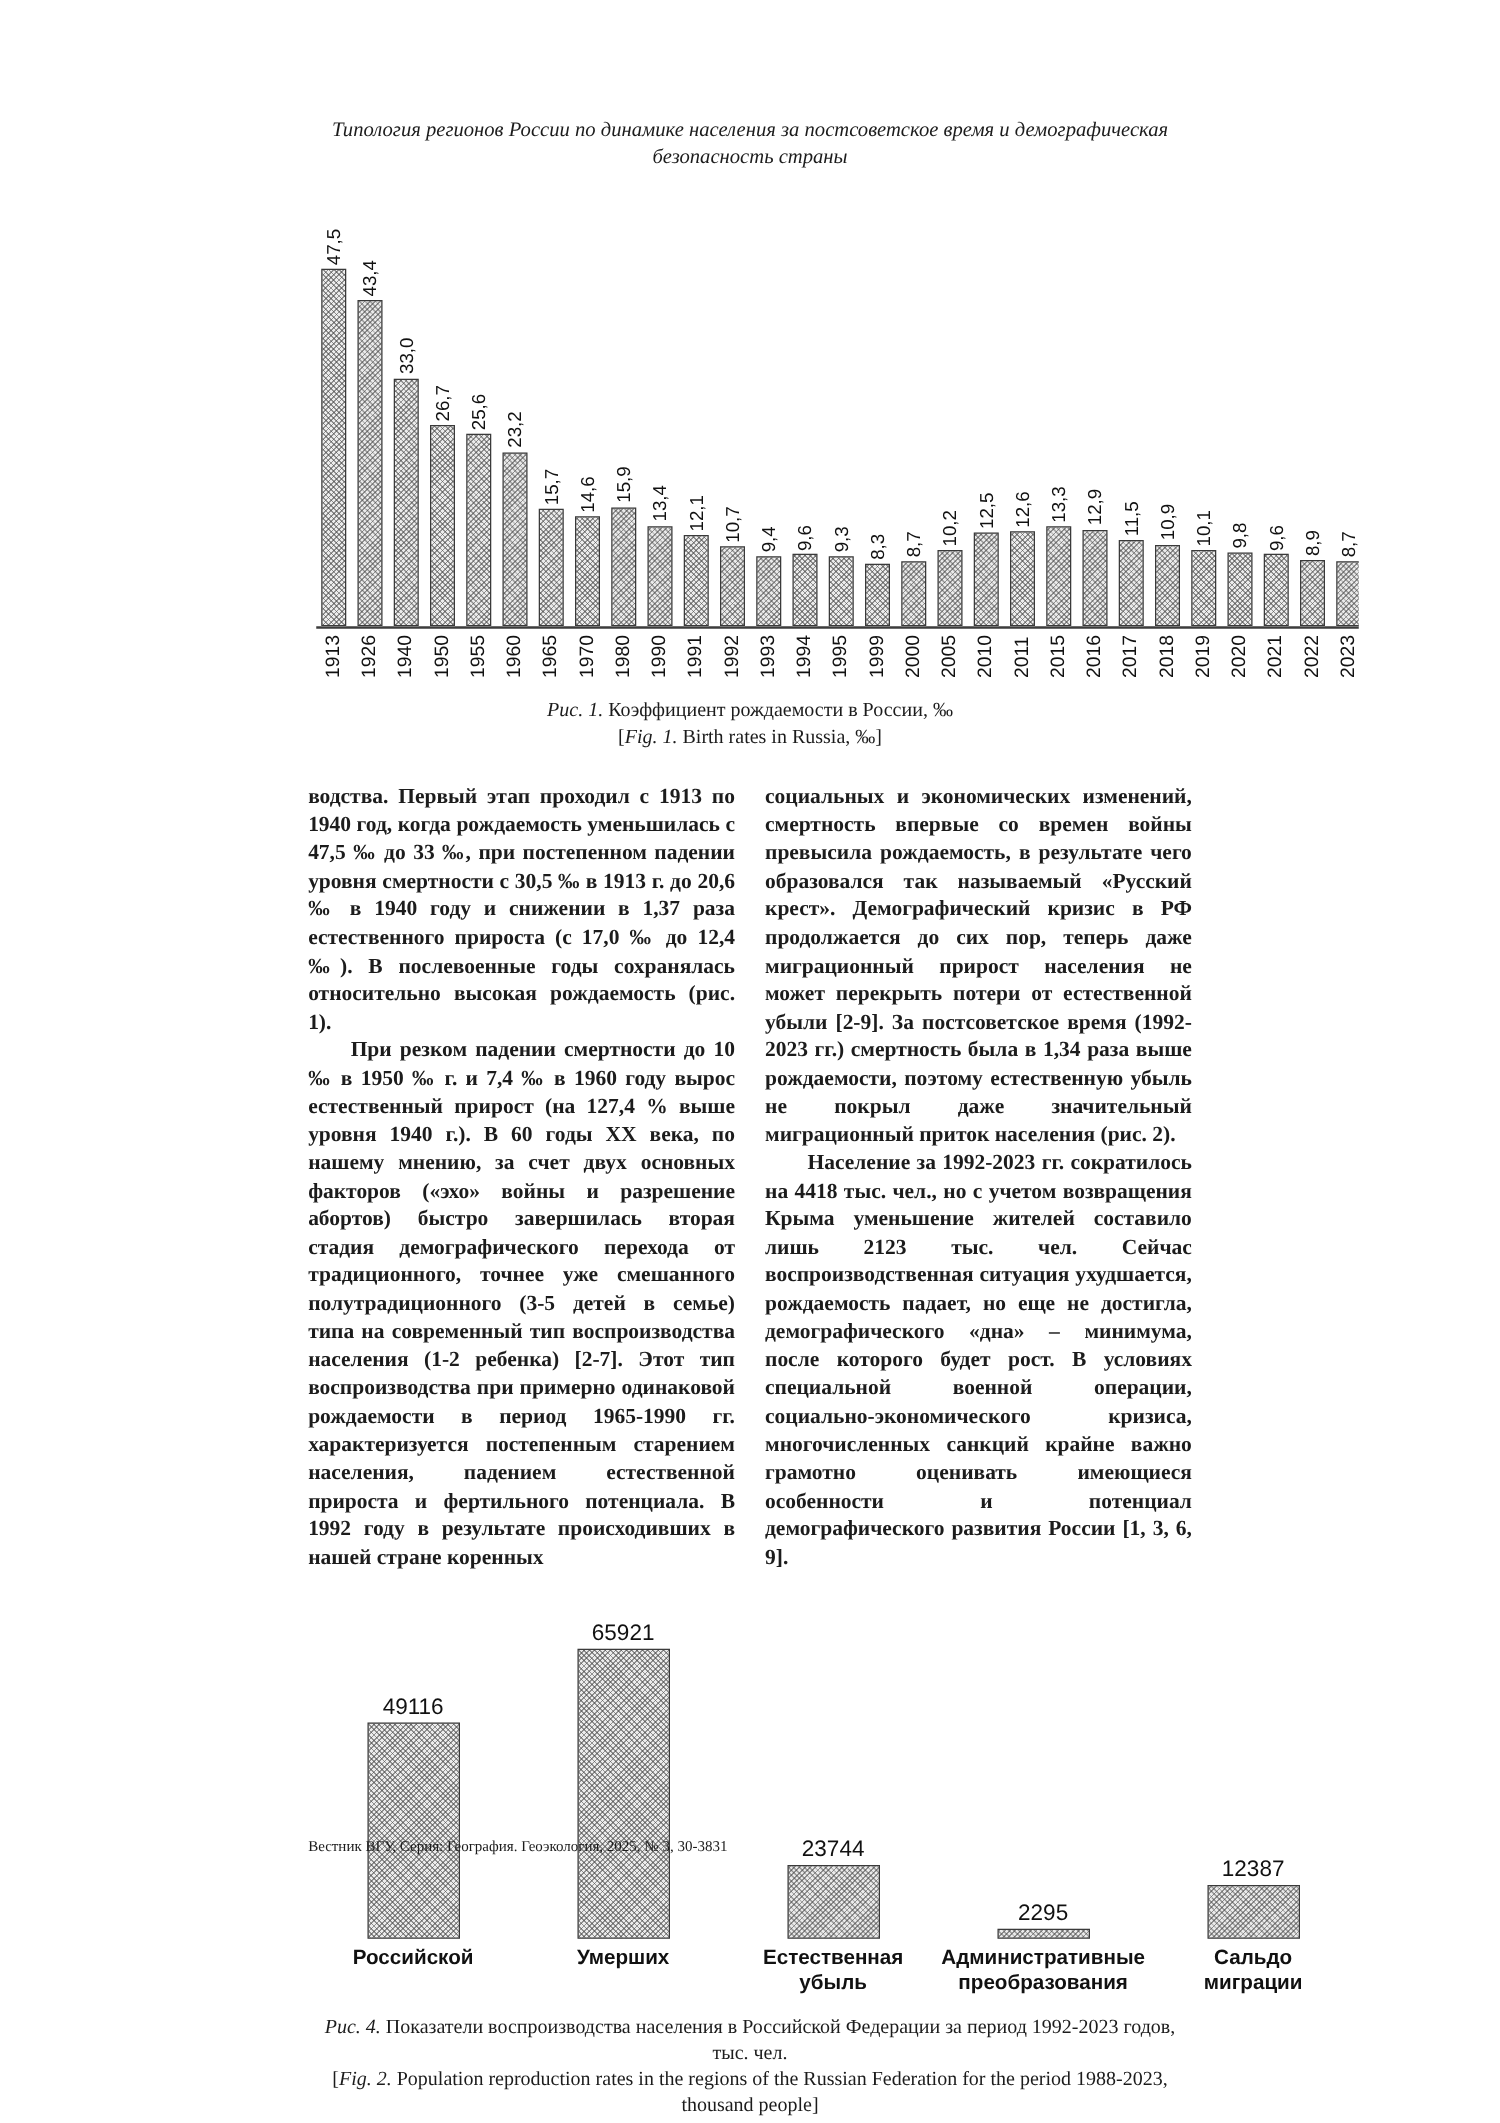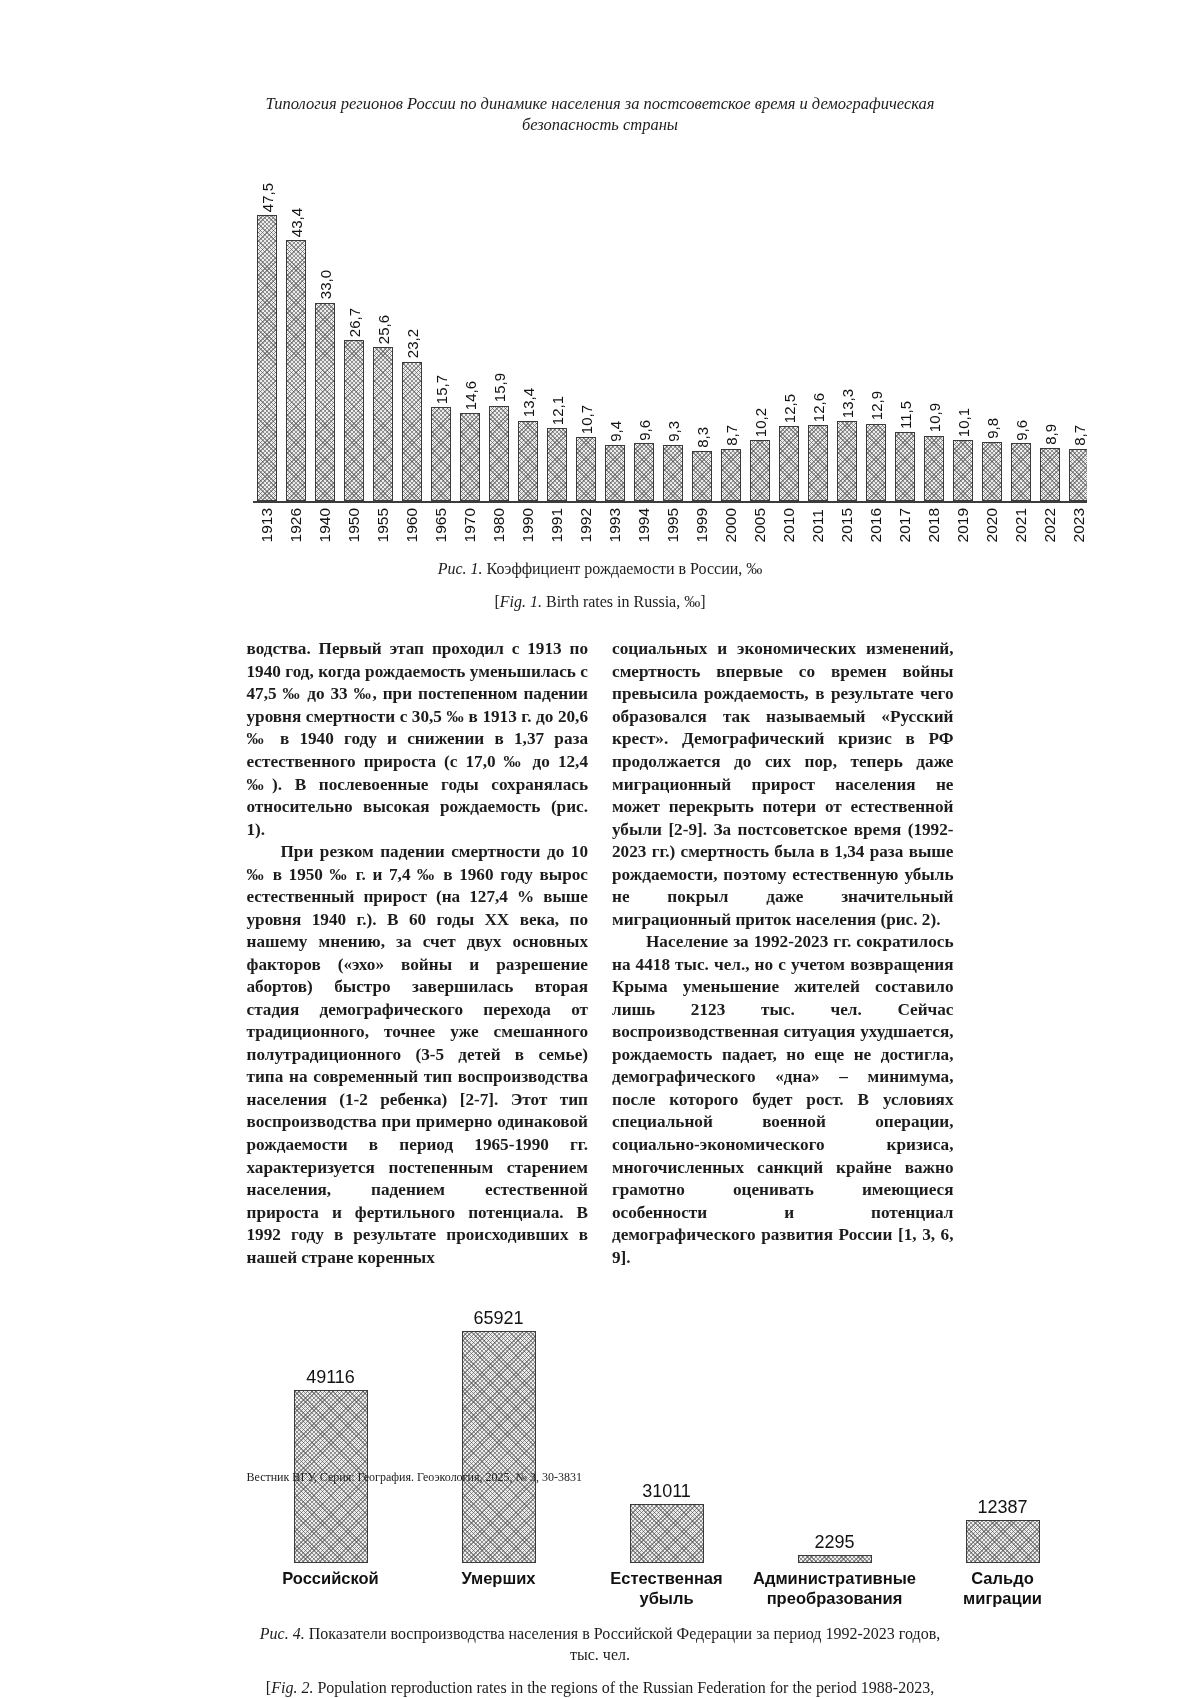--- a/index.html
+++ b/index.html
@@ -35,21 +35,21 @@
   .c1-bottom{display:flex;align-items:flex-start;}
   .c1-years{display:flex;}
   .c1-yearcell{width:29px;display:flex;justify-content:center;padding-top:5px;}
   .c1-year{font-family:"Liberation Sans",sans-serif;font-size:15.5px;color:#111;}
   .c1-xlabel{
     font-family:"Liberation Sans",sans-serif;font-size:17px;
     margin-left:12px;margin-top:8px;color:#111;text-align:right;
   }
   
   .caption{text-align:center;font-size:16px;margin-top:16px;line-height:1.3;}
-  .caption .line{display:block;margin-top:12px;}
+  .caption .line{display:block;}
   .ital{font-style:italic;}
   
   .columns{display:flex;gap:24px;margin-top:26px;}
   .col{flex:1;font-size:17.2px;line-height:1.31;text-align:justify;}
   .col p{margin:0;font-weight:bold;}
   .col p.indent{text-indent:34px;}
   
   .chart2{margin-top:32px;width:840px;margin-left:auto;margin-right:auto;}
   .c2-plot{display:grid;grid-template-columns:repeat(5,1fr);align-items:end;height:262px;}
   .c2-cell{display:flex;flex-direction:column;align-items:center;justify-content:flex-end;}
@@ -309,21 +309,21 @@
         <div class="c2-plot">
             <div class="c2-cell">
               <div class="c2-val">49116</div>
               <div class="c2-bar hatch" style="height: 172.9px;"></div>
             </div>
             <div class="c2-cell">
               <div class="c2-val">65921</div>
               <div class="c2-bar hatch" style="height: 232px;"></div>
             </div>
             <div class="c2-cell">
-              <div class="c2-val">31011</div>
+              <div class="c2-val">23744</div>
               <div class="c2-bar hatch" style="height: 59.1px;"></div>
             </div>
             <div class="c2-cell">
               <div class="c2-val">2295</div>
               <div class="c2-bar hatch" style="height: 8.1px;"></div>
             </div>
             <div class="c2-cell">
               <div class="c2-val">12387</div>
               <div class="c2-bar hatch" style="height: 43.6px;"></div>
             </div>

